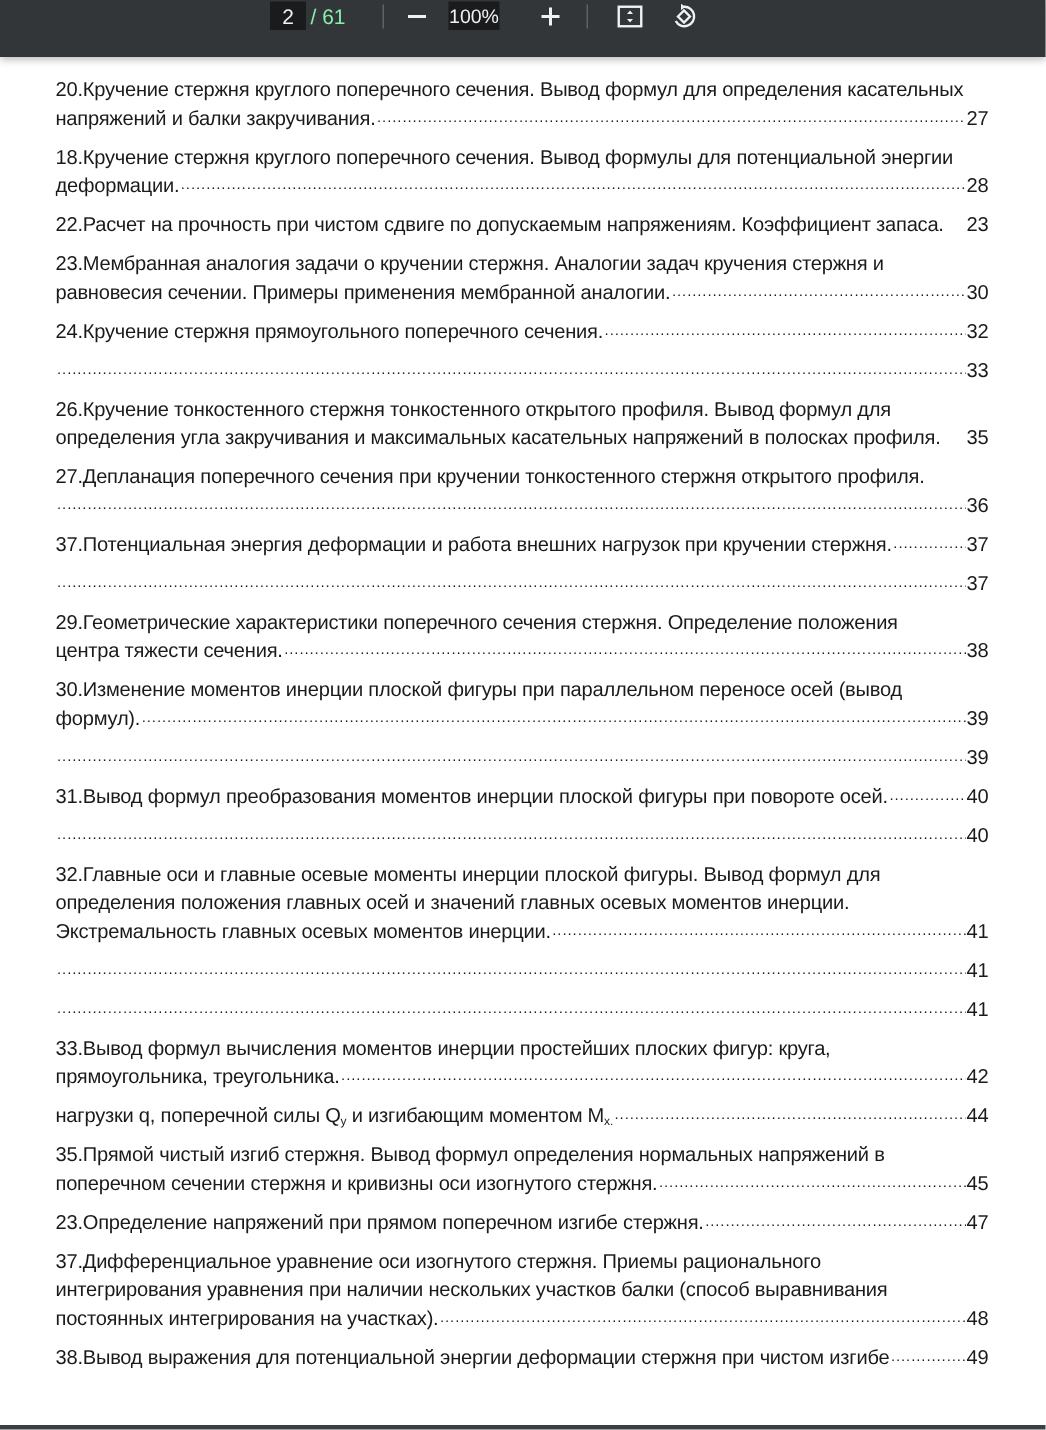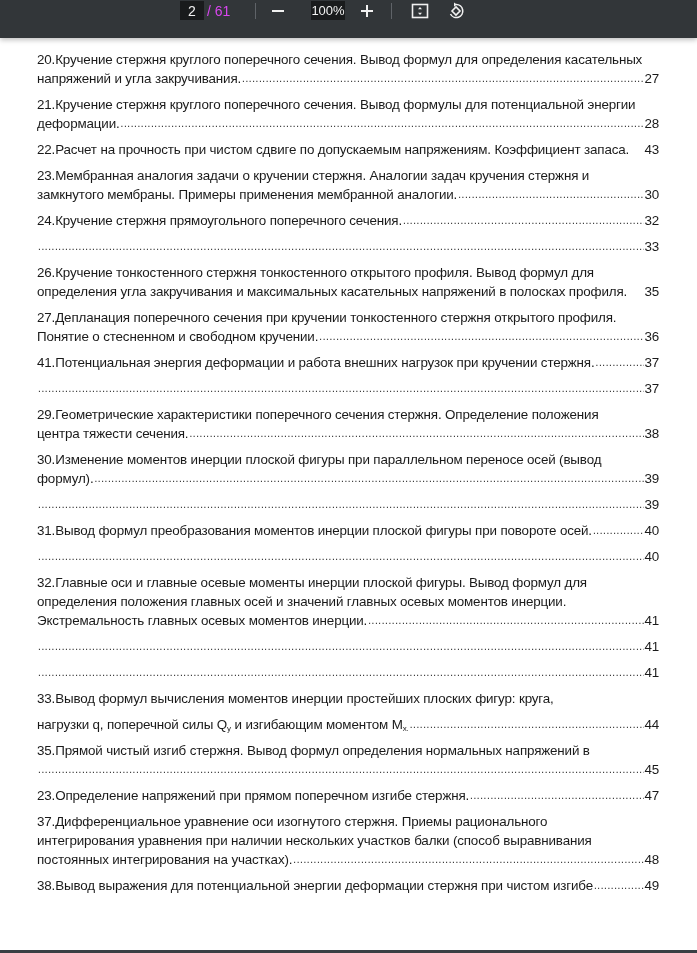--- a/index.html
+++ b/index.html
@@ -14,21 +14,21 @@
       box-shadow: 0 2px 5px rgba(0,0,0,0.25);
       z-index: 5;
     }
     .page-input {
       position: absolute; left: 180px; top: 1px; width: 24px; height: 19px;
       background: #191b1c; color: #f1f1f1; font-size: 14px;
       display: flex; align-items: center; justify-content: center;
     }
     .page-total {
       position: absolute; left: 207px; top: 1px; height: 19px;
-      color: #d946ef; font-size: 14px; display: flex; align-items: center;
+      color: #86efac; font-size: 14px; display: flex; align-items: center;
     }
     .sep {
       position: absolute; top: 3px; width: 1px; height: 16px; background: #5f6368;
     }
     .tb-btn {
       position: absolute; top: 0; height: 22px; width: 24px;
       display: flex; align-items: center; justify-content: center;
       color: #f1f1f1; cursor: pointer;
     }
     .zoom-value {
@@ -73,21 +73,21 @@
 
 <div class="toolbar">
   <div class="page-input">2</div>
   <div class="page-total">/ 61</div>
   <div class="sep" style="left:255px"></div>
   <div class="tb-btn" style="left:266px">
     <svg width="14" height="14" viewBox="0 0 14 14">
         <rect x="1" y="6" width="12" height="2" fill="#f1f1f1"></rect>
       </svg>
   </div>
-  <div class="zoom-value" style="left:225px;margin-left:12px;left:299px">100%</div>
+  <div class="zoom-value" style="left:225px;margin-left:0;left:299px">100%</div>
   <div class="tb-btn" style="left:355px">
     <svg width="14" height="14" viewBox="0 0 14 14">
         <rect x="1" y="6" width="12" height="2" fill="#f1f1f1"></rect>
         <rect x="6" y="1" width="2" height="12" fill="#f1f1f1"></rect>
       </svg>
   </div>
   <div class="sep" style="left:391px"></div>
   <div class="tb-btn" style="left:408px">
     <svg width="18" height="16" viewBox="0 0 18 16">
       <rect x="1.5" y="1.5" width="15" height="13" fill="none" stroke="#f1f1f1" stroke-width="1.6"></rect>
@@ -102,44 +102,44 @@
       <path d="M7 0.5 L10 2.5 L7 4.8 Z" fill="#f1f1f1"></path>
     </svg>
   </div>
 </div>
 
 <div class="page">
   <div class="toc" id="toc">
       <div class="entry">
         <div class="line"><span class="txt">20.Кручение стержня круглого поперечного сечения. Вывод формул для определения касательных</span></div>
         <div class="line last">
-          <span class="txt">напряжений и угла закручивания. </span>
+          <span class="txt">напряжений и балки закручивания. </span>
           <span class="dots"></span>
           <span class="pg">27</span>
         </div>
       </div>
       <div class="entry">
-        <div class="line"><span class="txt">21.Кручение стержня круглого поперечного сечения. Вывод формулы для потенциальной энергии</span></div>
+        <div class="line"><span class="txt">18.Кручение стержня круглого поперечного сечения. Вывод формулы для потенциальной энергии</span></div>
         <div class="line last">
           <span class="txt">деформации. </span>
           <span class="dots"></span>
           <span class="pg">28</span>
         </div>
       </div>
       <div class="entry">
         <div class="line last nodots">
           <span class="txt">22.Расчет на прочность при чистом сдвиге по допускаемым напряжениям. Коэффициент запаса. </span>
           <span class="dots"></span>
-          <span class="pg">43</span>
+          <span class="pg">23</span>
         </div>
       </div>
       <div class="entry">
         <div class="line"><span class="txt">23.Мембранная аналогия задачи о кручении стержня. Аналогии задач кручения стержня и</span></div>
         <div class="line last">
-          <span class="txt">замкнутого мембраны. Примеры применения мембранной аналогии.</span>
+          <span class="txt">равновесия сечении. Примеры применения мембранной аналогии.</span>
           <span class="dots"></span>
           <span class="pg">30</span>
         </div>
       </div>
       <div class="entry">
         <div class="line last">
           <span class="txt">24.Кручение стержня прямоугольного поперечного сечения. </span>
           <span class="dots"></span>
           <span class="pg">32</span>
         </div>
@@ -154,28 +154,27 @@
         <div class="line"><span class="txt">26.Кручение тонкостенного стержня тонкостенного открытого профиля. Вывод формул для</span></div>
         <div class="line last nodots">
           <span class="txt">определения угла закручивания и максимальных касательных напряжений в полосках профиля. </span>
           <span class="dots"></span>
           <span class="pg">35</span>
         </div>
       </div>
       <div class="entry">
         <div class="line"><span class="txt">27.Депланация поперечного сечения при кручении тонкостенного стержня открытого профиля.</span></div>
         <div class="line last">
-          <span class="txt">Понятие о стесненном и свободном кручении. </span>
           <span class="dots"></span>
           <span class="pg">36</span>
         </div>
       </div>
       <div class="entry">
         <div class="line last">
-          <span class="txt">41.Потенциальная энергия деформации и работа внешних нагрузок при кручении стержня.</span>
+          <span class="txt">37.Потенциальная энергия деформации и работа внешних нагрузок при кручении стержня.</span>
           <span class="dots"></span>
           <span class="pg">37</span>
         </div>
       </div>
       <div class="entry">
         <div class="line last">
           <span class="txt"></span>
           <span class="dots"></span>
           <span class="pg">37</span>
         </div>
@@ -235,31 +234,37 @@
       </div>
       <div class="entry">
         <div class="line last">
           <span class="txt"></span>
           <span class="dots"></span>
           <span class="pg">41</span>
         </div>
       </div>
       <div class="entry">
         <div class="line"><span class="txt">33.Вывод формул вычисления моментов инерции простейших плоских фигур: круга,</span></div>
+        <div class="line last">
+          <span class="txt">прямоугольника, треугольника.</span>
+          <span class="dots"></span>
+          <span class="pg">42</span>
+        </div>
       </div>
       <div class="entry">
         <div class="line last">
           <span class="txt">нагрузки q, поперечной силы Q<sub>y</sub> и изгибающим моментом M<sub>x.</sub> </span>
           <span class="dots"></span>
           <span class="pg">44</span>
         </div>
       </div>
       <div class="entry">
         <div class="line"><span class="txt">35.Прямой чистый изгиб стержня. Вывод формул определения нормальных напряжений в</span></div>
         <div class="line last">
+          <span class="txt">поперечном сечении стержня и кривизны оси изогнутого стержня. </span>
           <span class="dots"></span>
           <span class="pg">45</span>
         </div>
       </div>
       <div class="entry">
         <div class="line last">
           <span class="txt">23.Определение напряжений при прямом поперечном изгибе стержня. </span>
           <span class="dots"></span>
           <span class="pg">47</span>
         </div>

